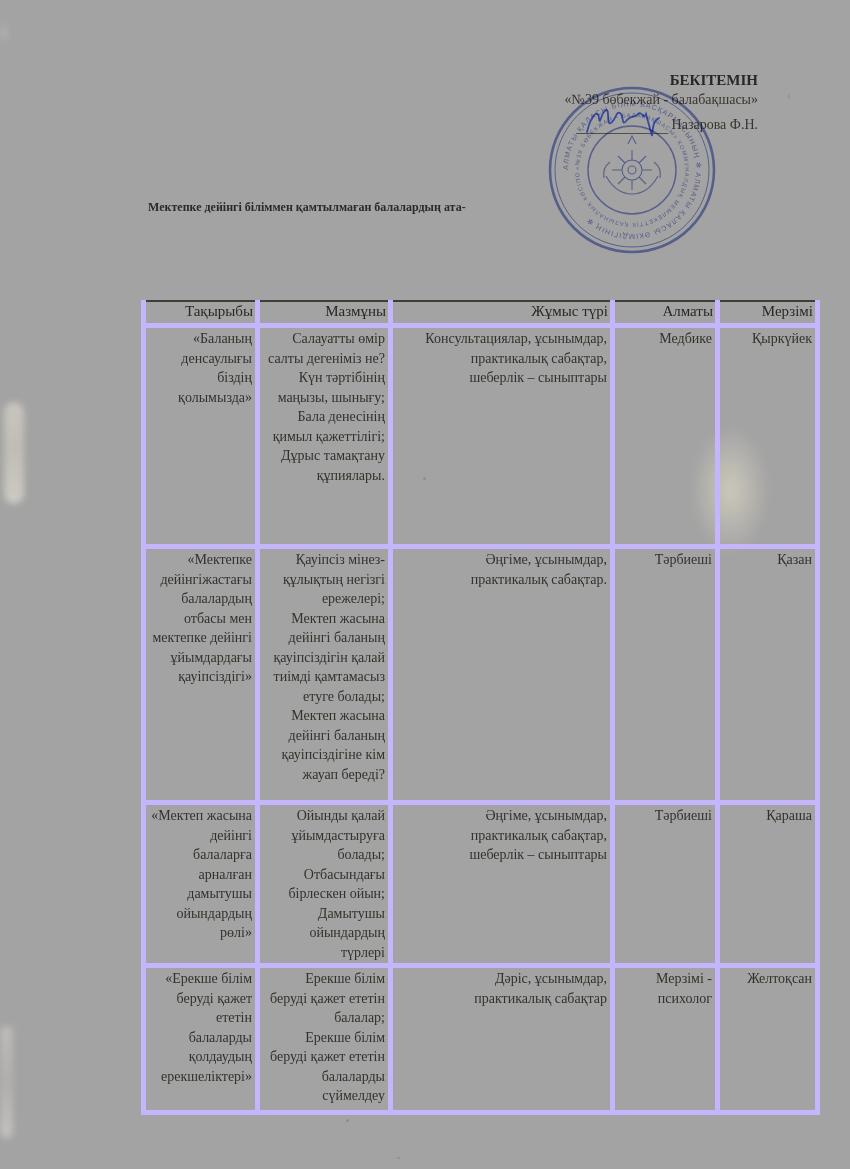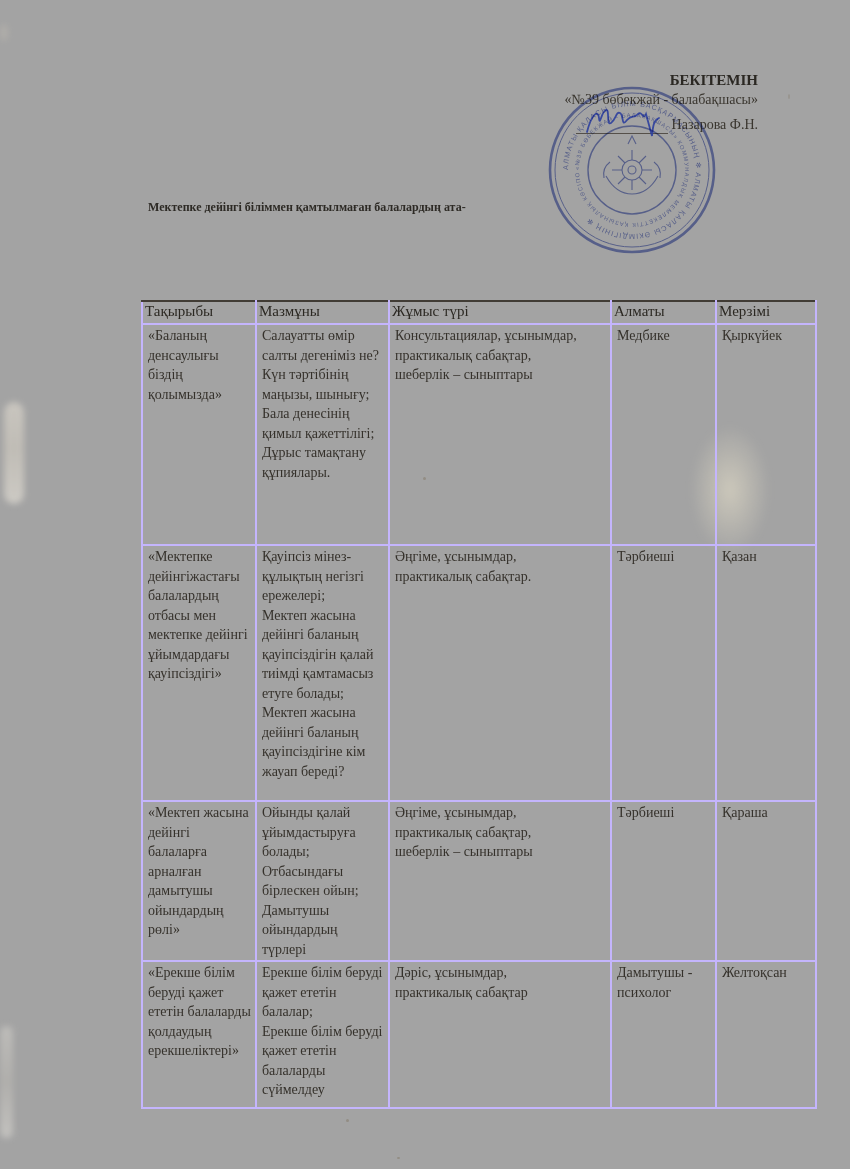--- a/index.html
+++ b/index.html
@@ -43,22 +43,22 @@
     position:absolute;left:141px;top:300px;width:676px;
     border-collapse:collapse;table-layout:fixed;
     font-size:14px;line-height:19.5px;color:#35312b;
   }
   .plan-table col.c1{width:114px}
   .plan-table col.c2{width:133px}
   .plan-table col.c3{width:222px}
   .plan-table col.c4{width:105px}
   .plan-table col.c5{width:100px}
   .plan-table th,.plan-table td{
-    border:2px solid #c4b5fd;
-    vertical-align:top;text-align:left;
+    border:5px solid #c4b5fd;
+    vertical-align:top;text-align:right;
     padding:1px 3px 1px 5px;
     overflow:hidden;
   }
   .plan-table thead th{
     font-weight:normal;font-size:15px;
     padding:0 2px 1px 2px;height:20px;color:#2b2822;
     border-top:2px solid #413c35;
   }
   .pre{white-space:pre-line;}
 
@@ -183,20 +183,20 @@
 шеберлік – сыныптары</td>
         <td class="pre">Тәрбиеші</td>
         <td class="pre">Қараша</td>
       </tr>
       <tr style="height:147px">
         <td class="pre">«Ерекше білім беруді қажет ететін балаларды қолдаудың ерекшеліктері»</td>
         <td class="pre">Ерекше білім беруді қажет ететін балалар;
 Ерекше білім беруді қажет ететін балаларды сүймелдеу</td>
         <td class="pre">Дәріс,  ұсынымдар,
 практикалық сабақтар</td>
-        <td class="pre">Дамытушы -
+        <td class="pre">Мерзімі -
 психолог</td>
         <td class="pre">Желтоқсан</td>
       </tr>
     </tbody>
   </table>
 
 </div>
 
 </body></html>

